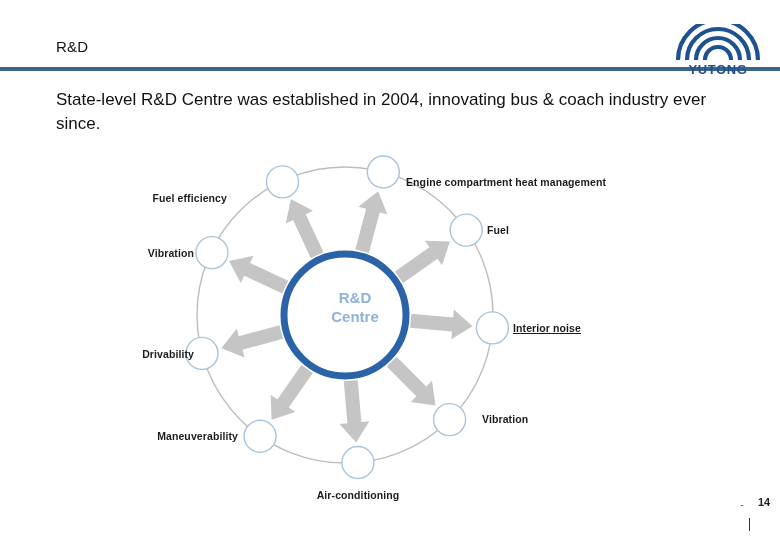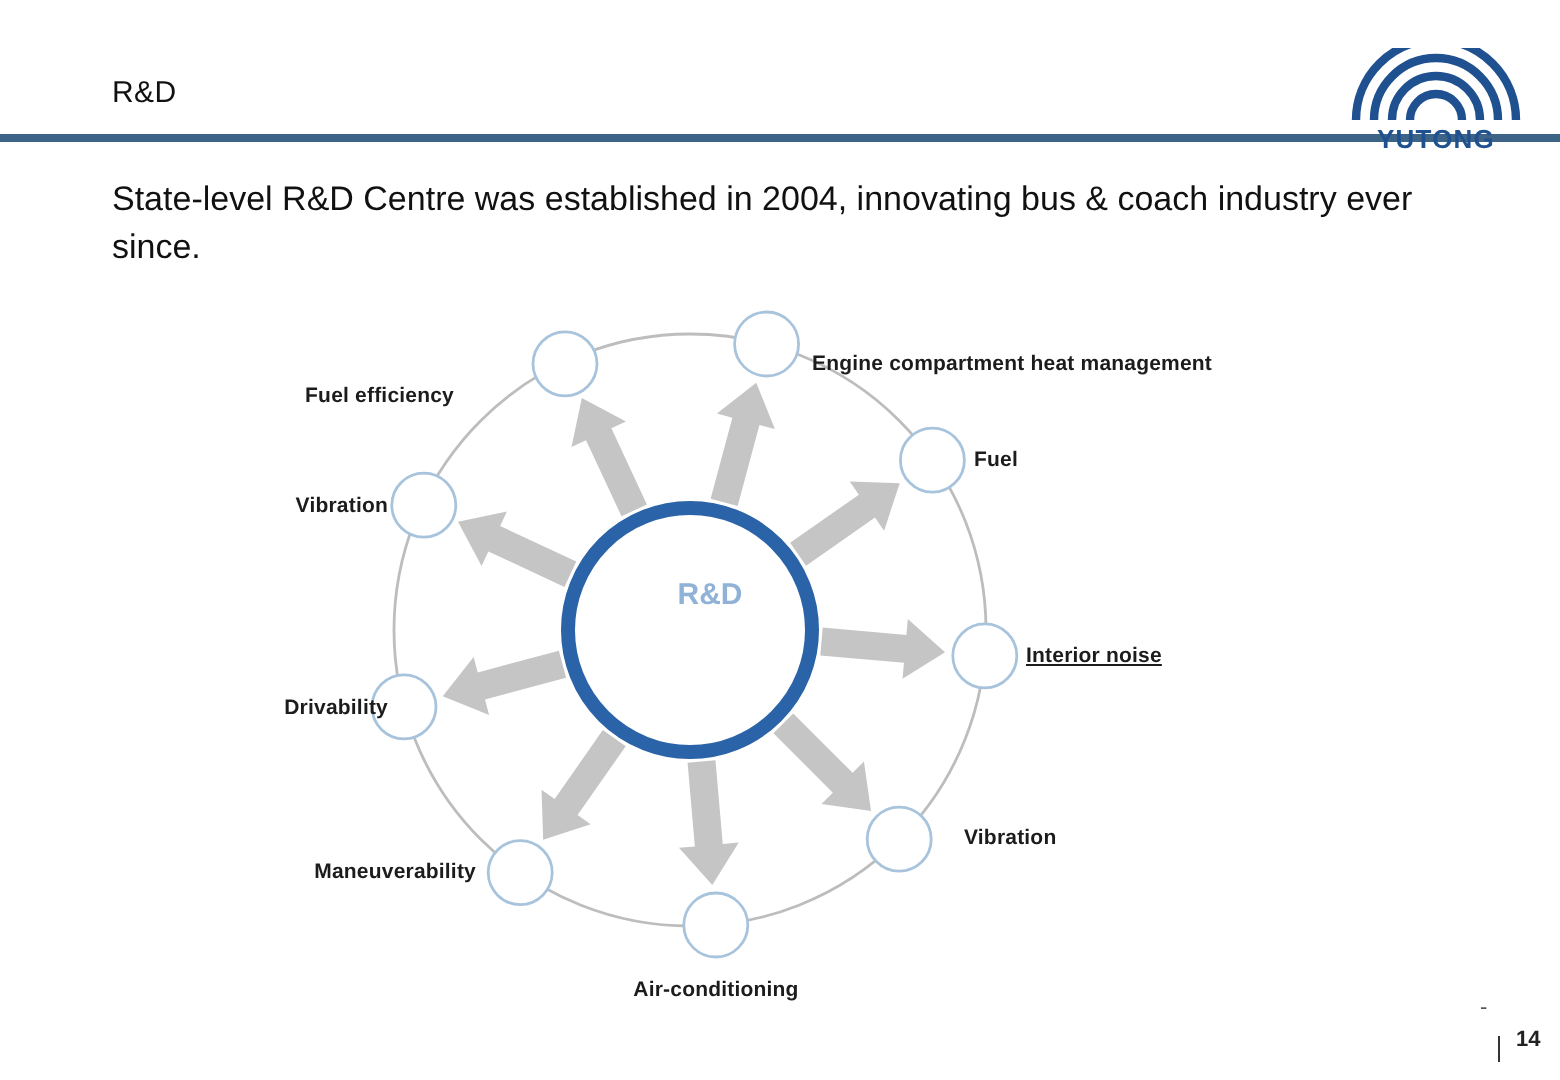--- a/index.html
+++ b/index.html
@@ -121,21 +121,21 @@
     position: absolute;
     left: 749px;
     top: 518px;
     width: 1px;
     height: 13px;
     background: #333333;
   }
   #page-number {
     position: absolute;
     left: 758px;
-    top: 514px;
+    top: 496px;
     font-size: 11px;
     font-weight: bold;
     color: #222222;
   }
 </style>
 </head>
 <body>
 
 <div class="slide">
 
@@ -213,20 +213,21 @@
         <circle cx="339.6" cy="269.6" r="16"></circle>
         <circle cx="247.9" cy="312.5" r="16"></circle>
         <circle cx="150.1" cy="286.3" r="16"></circle>
         <circle cx="92.0" cy="203.4" r="16"></circle>
         <circle cx="101.9" cy="102.6" r="16"></circle>
       </g>
     </svg>
 
     <div id="hub-label">
       <div>R&amp;D</div>
+      <div>Centre</div>
     </div>
 
     <div class="node-label lbl-left" style="left:-48px; top:18px;  width:165px;margin-top:24px;">Fuel efficiency</div>
 
     <div class="node-label lbl-right" style="left:296px; top:26px;">Engine compartment heat management</div>
 
     <div class="node-label lbl-right" style="left:377px; top:74px;">Fuel</div>
 
     <div class="node-label lbl-right" style="left:403px; top:172px;text-decoration:underline;">Interior noise</div>
 

